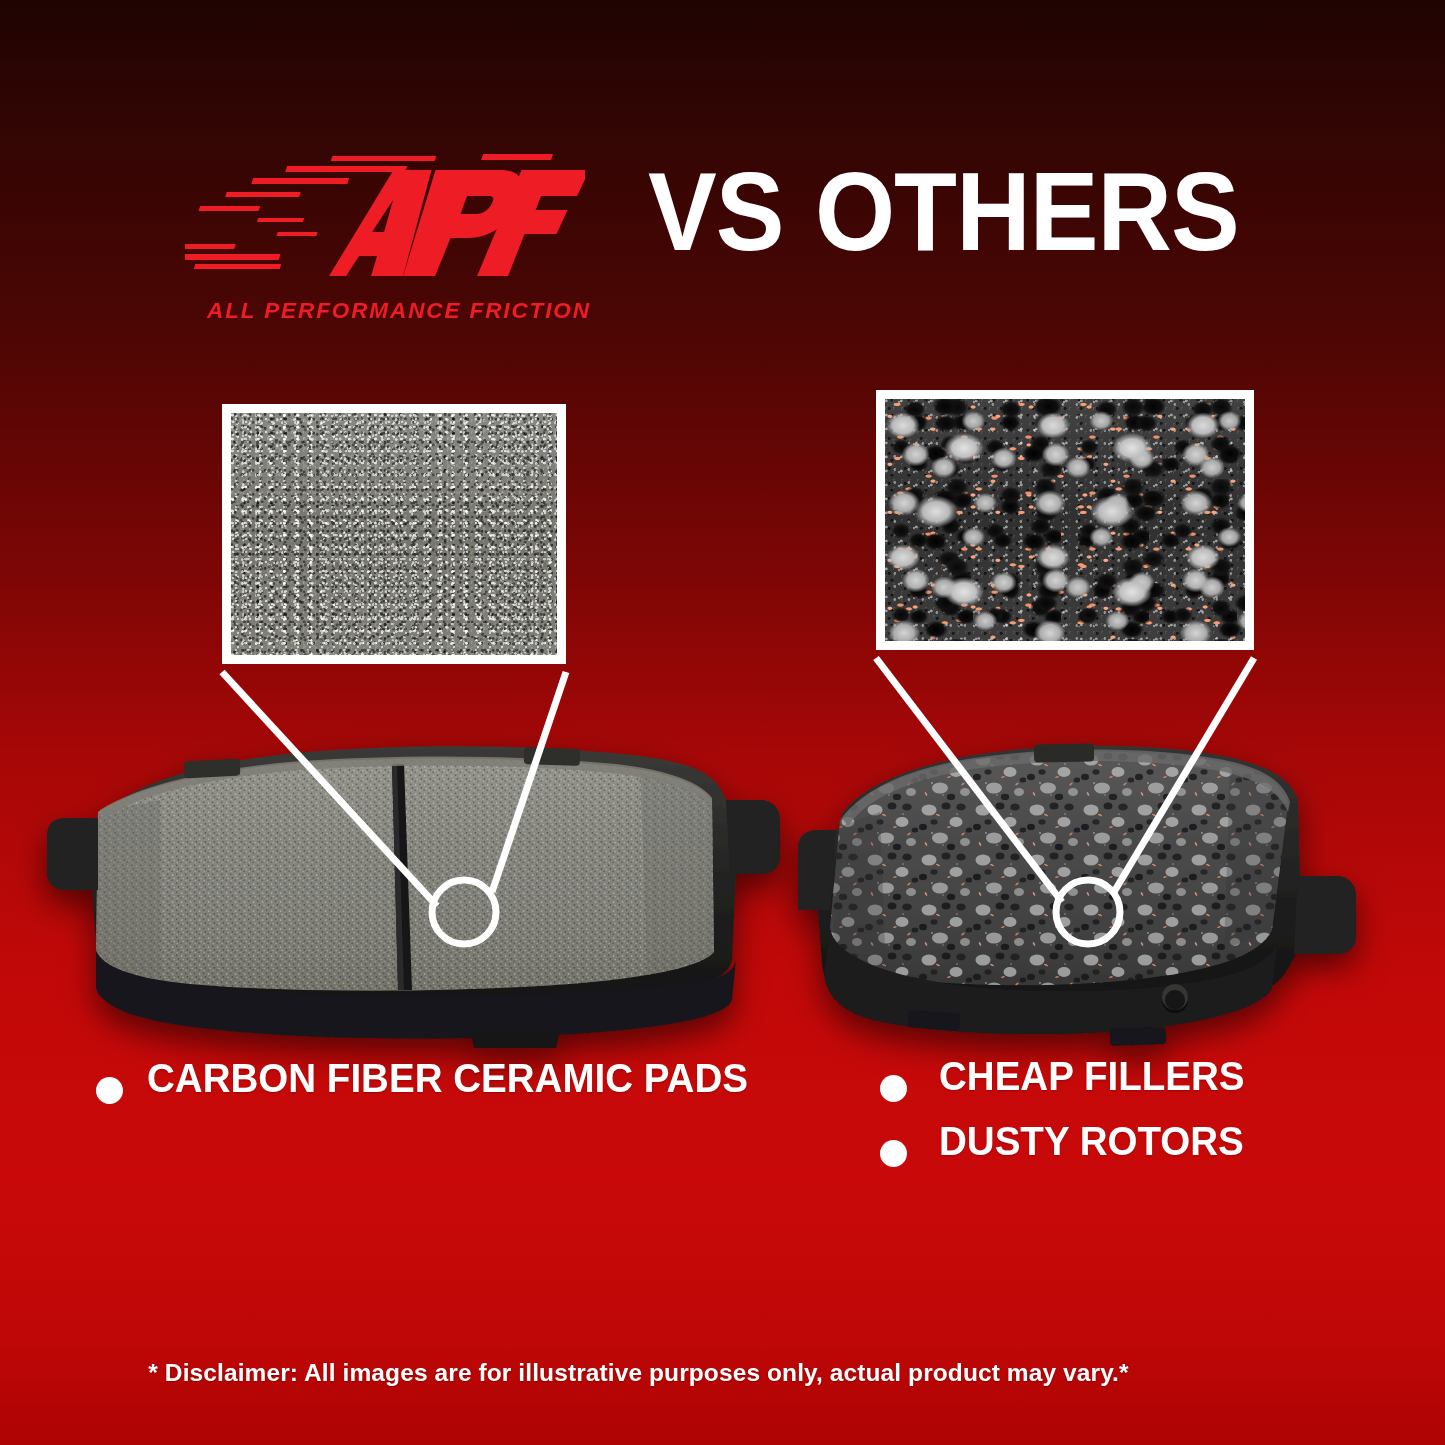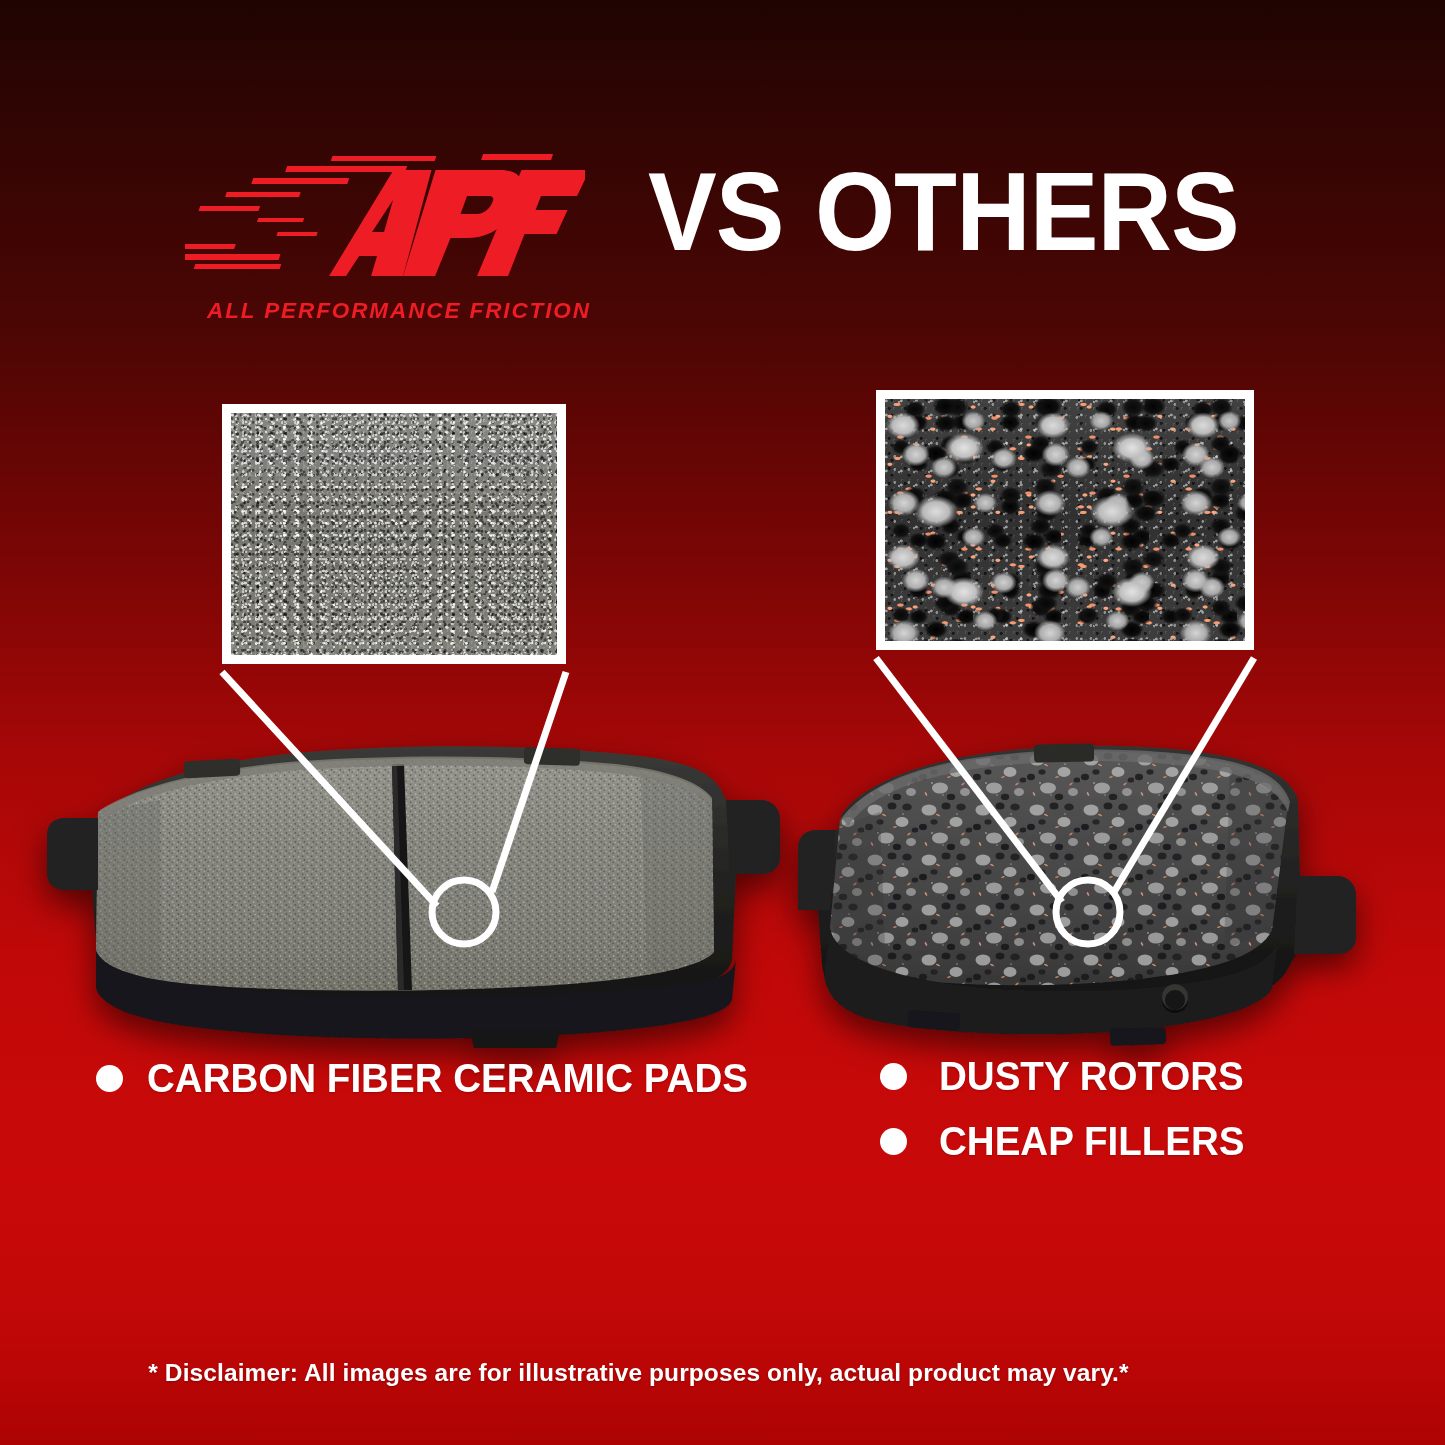--- a/index.html
+++ b/index.html
@@ -162,21 +162,21 @@
   #callouts { position:absolute; left:0; top:0; width:1445px; height:1445px; pointer-events:none; }
 
   
   #pads { position:absolute; left:0; top:0; width:1445px; height:1445px; }
 
   
   .feature-list { position:absolute; }
   #list-left  { left:96px;  top:1052px; width:740px; }
   #list-right { left:880px; top:1050px; width:420px; }
 
-  .feature-item { display:flex; align-items:center; white-space:nowrap; }
+  .feature-item { display:flex; align-items:flex-end; white-space:nowrap; }
   .bullet {
     width:27px; height:27px; border-radius:50%;
     background:#ffffff; flex:0 0 27px;
   }
   .feature-text {
     color:#ffffff; font-weight:bold;
     transform:scaleX(0.94); transform-origin:left center;
     text-shadow:0 1px 2px rgba(0,0,0,.22);
   }
   #list-left .feature-item  { margin-bottom:13px; }
@@ -422,23 +422,23 @@
   <div class="feature-list" id="list-left">
     <div class="feature-item">
       <span class="bullet"></span>
       <span class="feature-text">CARBON FIBER CERAMIC PADS</span>
     </div>
   </div>
 
   <div class="feature-list" id="list-right">
     <div class="feature-item">
       <span class="bullet"></span>
-      <span class="feature-text">DUSTY ROTORS</span>
+      <span class="feature-text">CHEAP FILLERS</span>
     </div>
     <div class="feature-item">
       <span class="bullet"></span>
-      <span class="feature-text">CHEAP FILLERS</span>
+      <span class="feature-text">DUSTY ROTORS</span>
     </div>
   </div>
 
   <div id="disclaimer">* Disclaimer: All images are for illustrative purposes only, actual product may vary.*</div>
 
 </div>
 
 </body></html>

